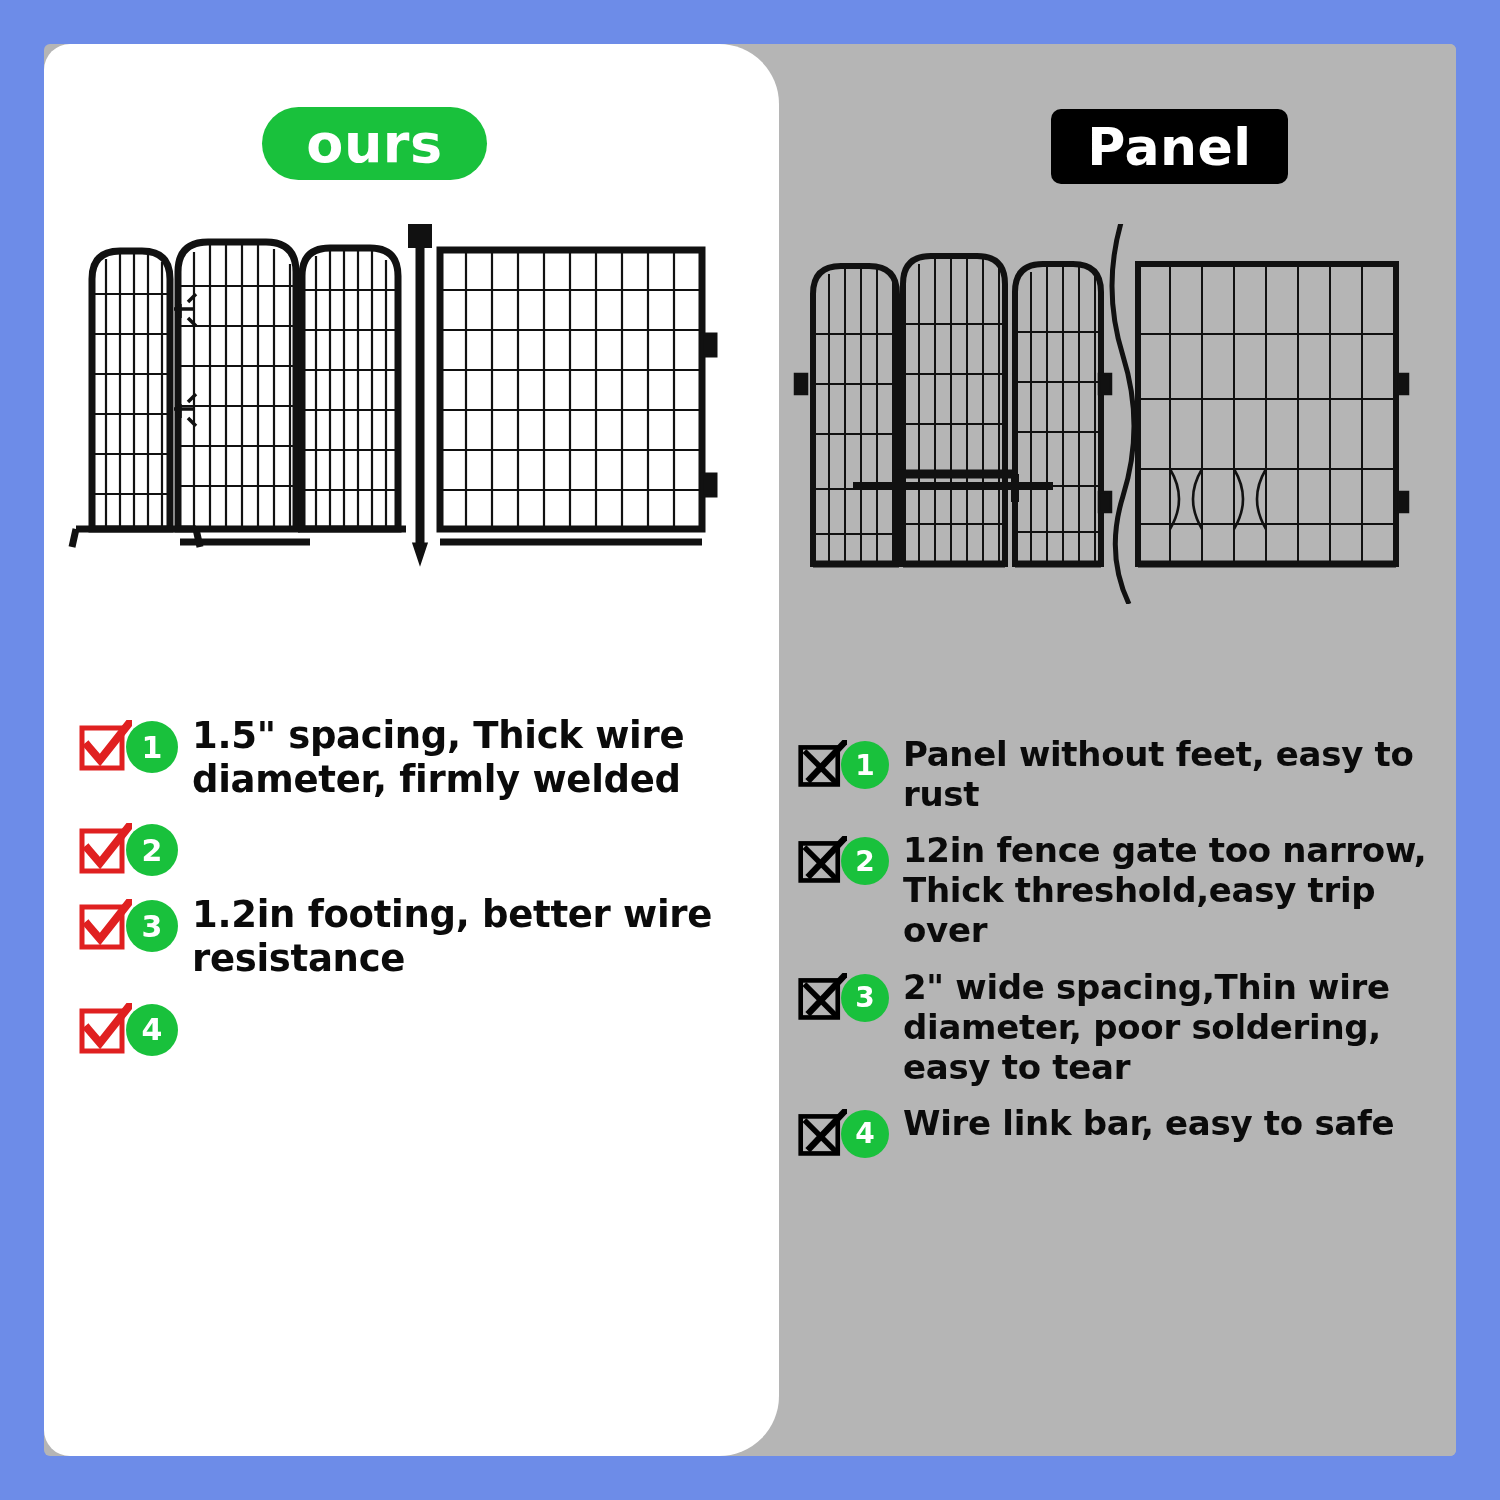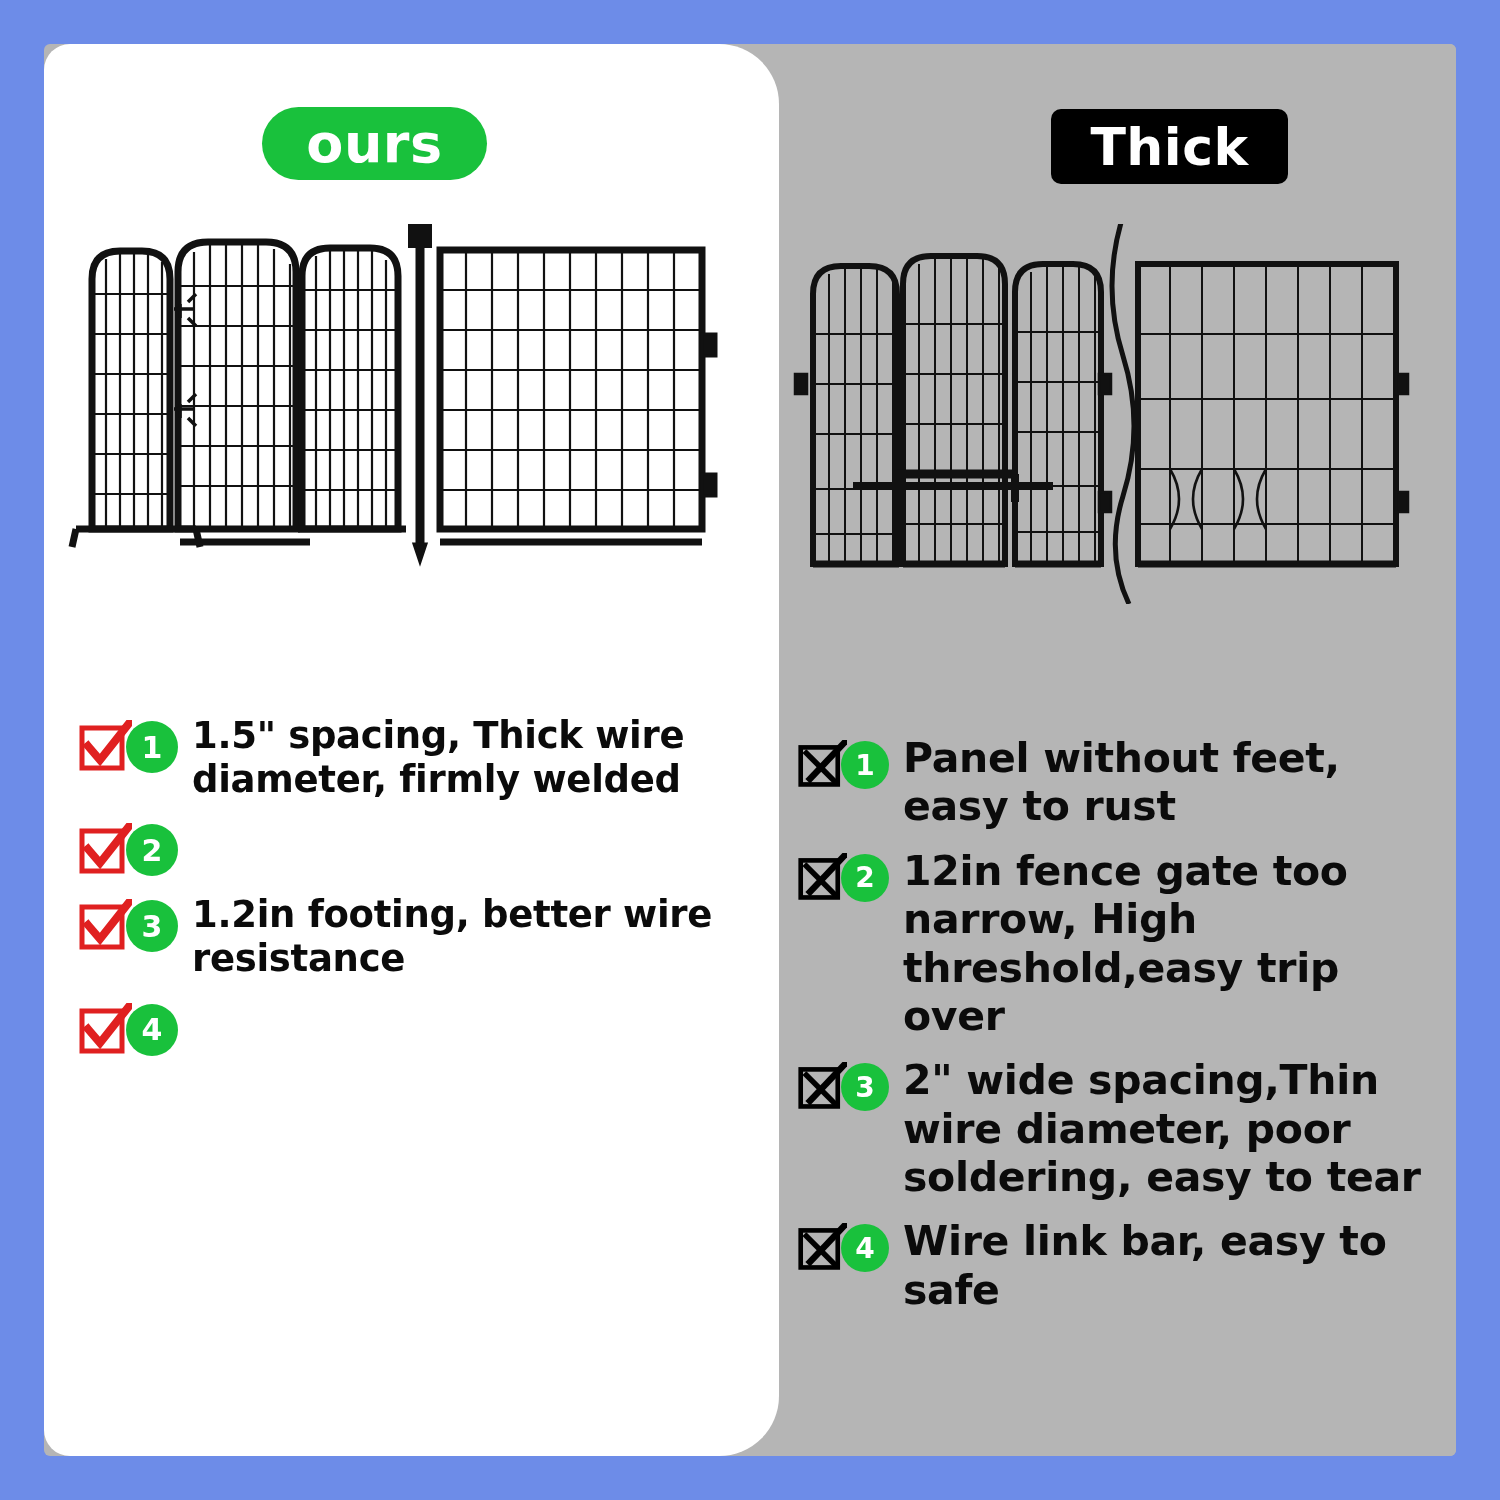--- a/index.html
+++ b/index.html
@@ -115,21 +115,21 @@
   }
   .ftext {
     margin-left: 14px;
     font-size: 37px;
     line-height: 1.18;
     color: #0b0b0b;
     font-weight: bold;
     letter-spacing: -0.3px;
   }
   .features.others .ftext {
-    font-size: 41px;
+    font-size: 34px;
   }
   .features.others .mark { width: 50px; height: 50px; }
   .features.others .num { width: 48px; height: 48px; font-size: 28px; }
 </style>
 </head>
 <body>
 
 <div class="page">
 
   <div class="col-ours">
@@ -224,21 +224,21 @@
           </svg>
         </span>
         <span class="num">4</span>
       </div>
 
     </div>
   </div>
 
   <div class="col-others">
 
-    <div class="badge badge-others">Thick</div>
+    <div class="badge badge-others">Panel</div>
 
     <div class="fence-wrap">
       <svg class="fence-svg" width="650" height="380" viewBox="0 0 650 380">
         <g stroke="#111" fill="none">
 
           <path d="M20 70 q0 -28 28 -28 h28 q28 0 28 28 v270 h-84 z" stroke-width="6"></path>
           <g stroke-width="2">
             <path d="M36 50 v290 M52 43 v297 M68 42 v298 M84 44 v296 M100 52 v288"></path>
             <path d="M21 110 h82 M21 160 h82 M21 210 h82 M21 265 h82 M21 310 h82"></path>
           </g>
@@ -298,21 +298,21 @@
 
       <div class="feature">
         <span class="mark">
           <svg width="50" height="50" viewBox="0 0 54 54">
             <rect x="4" y="8" width="40" height="40" fill="none" stroke="#000000" stroke-width="5"></rect>
             <path d="M8 12 L42 46" fill="none" stroke="#000000" stroke-width="6"></path>
             <path d="M14 42 L52 2" fill="none" stroke="#000000" stroke-width="7" stroke-linecap="square"></path>
           </svg>
         </span>
         <span class="num">2</span>
-        <span class="ftext">12in fence gate too narrow, High threshold,easy trip over</span>
+        <span class="ftext">12in fence gate too narrow, Thick threshold,easy trip over</span>
       </div>
 
       <div class="feature">
         <span class="mark">
           <svg width="50" height="50" viewBox="0 0 54 54">
             <rect x="4" y="8" width="40" height="40" fill="none" stroke="#000000" stroke-width="5"></rect>
             <path d="M8 12 L42 46" fill="none" stroke="#000000" stroke-width="6"></path>
             <path d="M14 42 L52 2" fill="none" stroke="#000000" stroke-width="7" stroke-linecap="square"></path>
           </svg>
         </span>

